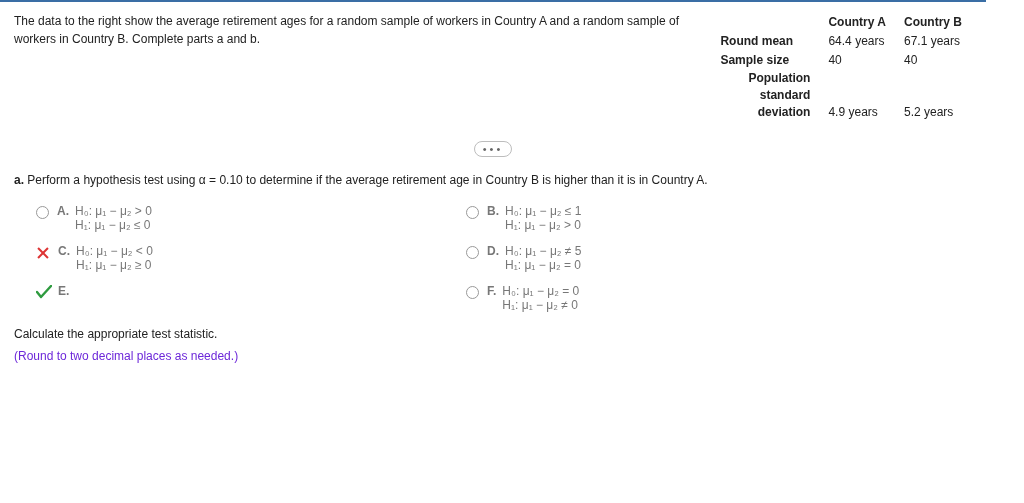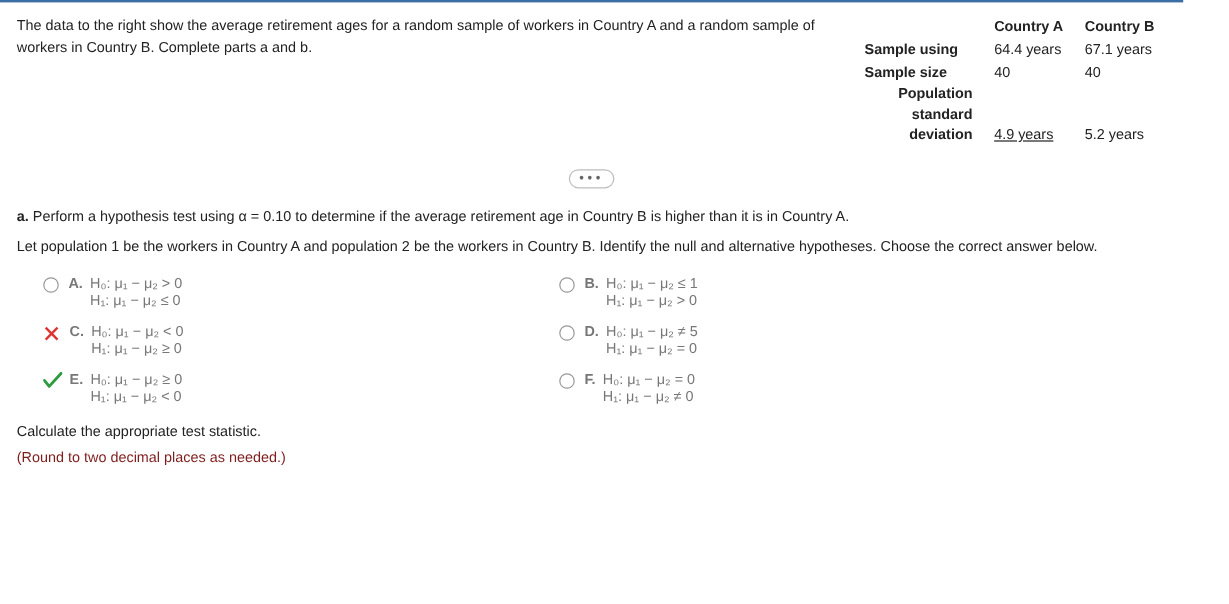--- a/index.html
+++ b/index.html
@@ -124,66 +124,65 @@
   }
   .blank-box {
     display: inline-block;
     width: 22px;
     height: 14px;
     border: 1px solid #55a0e6;
     background: #eef6fd;
     vertical-align: middle;
   }
   .note {
-    color: #7f1d1d;
+    color: #6d28d9;
   }
 </style>
 </head>
 <body>
 
 <div class="page">
 
   <div class="top-row">
     <div class="prompt-text">The data to the right show the average retirement ages for a random sample of workers in Country A and a random sample of workers in Country B. Complete parts a and b.</div>
 
     <table class="data-table">
       <tbody>
           <tr>
         <th></th>
         <th>Country A</th>
         <th>Country B</th>
       </tr>
       <tr>
-        <th style="text-align:left;">Sample using</th>
+        <th style="text-align:left;">Round mean</th>
         <td>64.4 years</td>
         <td>67.1 years</td>
       </tr>
       <tr>
         <th style="text-align:left;">Sample size</th>
         <td>40</td>
         <td>40</td>
       </tr>
       <tr>
         <th style="text-align:right;max-width:90px;white-space:normal;">Population standard deviation</th>
-        <td style="vertical-align:bottom;text-decoration:underline;">4.9 years</td>
+        <td style="vertical-align:bottom;">4.9 years</td>
         <td style="vertical-align:bottom;">5.2 years</td>
       </tr>
     </tbody>
       </table>
   </div>
 
   <div class="dots">
     <span class="dots-box">•••</span>
   </div>
 
   <div class="section">
     <b>a.</b>
     <span>Perform a hypothesis test using α = 0.10 to determine if the average retirement age in Country B is higher than it is in Country A.</span>
   </div>
-  <div class="section">Let population 1 be the workers in Country A and population 2 be the workers in Country B. Identify the null and alternative hypotheses. Choose the correct answer below.</div>
 
   <div class="options">
 
     <div class="opt">
       <span class="radio"></span>
       <span class="opt-letter">A.</span>
       <span class="opt-body">
         <span class="hyp-line">H₀: μ₁ − μ₂ &gt; 0</span><br>
         <span class="hyp-line">H₁: μ₁ − μ₂ ≤ 0</span>
       </span>
@@ -216,24 +215,20 @@
       </span>
     </div>
 
     <div class="opt">
       <span class="correct-mark">
         <svg width="16" height="14" viewBox="0 0 16 14">
           <path d="M1 7 L5 12 L15 1" fill="none" stroke="#2e9b3f" stroke-width="2.4" stroke-linecap="round" stroke-linejoin="round"></path>
         </svg>
       </span>
       <span class="opt-letter">E.</span>
-      <span class="opt-body">
-        <span class="hyp-line">H₀: μ₁ − μ₂ ≥ 0</span><br>
-        <span class="hyp-line">H₁: μ₁ − μ₂ &lt; 0</span>
-      </span>
     </div>
 
     <div class="opt">
       <span class="radio"></span>
       <span class="opt-letter">F.</span>
       <span class="opt-body">
         <span class="hyp-line">H₀: μ₁ − μ₂ = 0</span><br>
         <span class="hyp-line">H₁: μ₁ − μ₂ ≠ 0</span>
       </span>
     </div>

